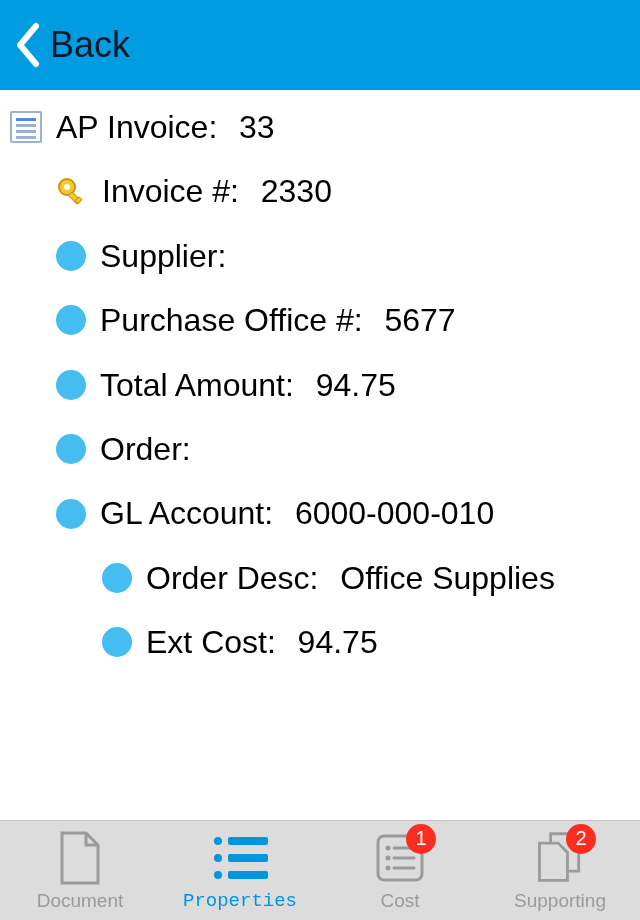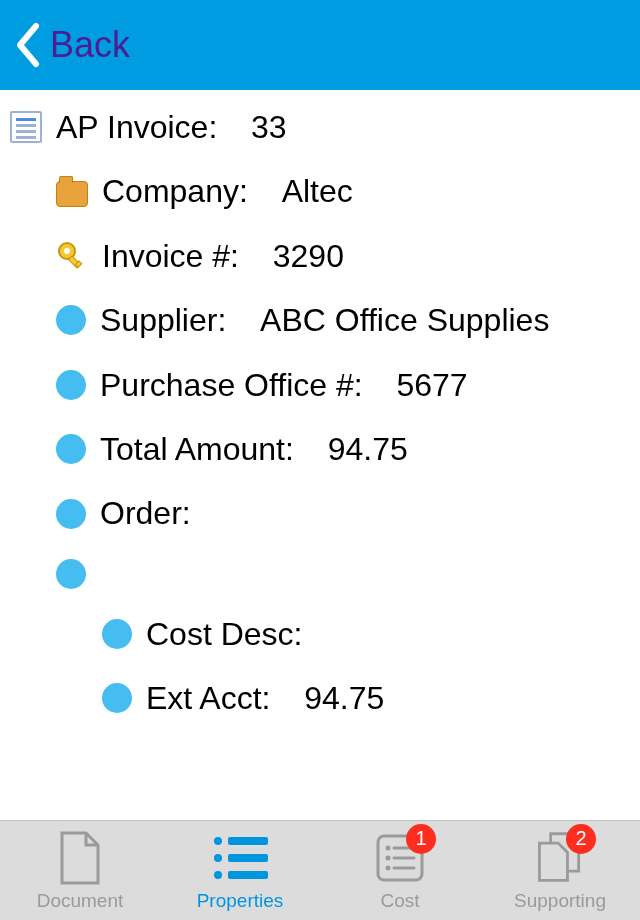--- a/index.html
+++ b/index.html
@@ -13,21 +13,21 @@
   }
 
   
   .navbar {
     background: #009ce2;
     height: 90px;
     display: flex;
     align-items: center;
     justify-content: space-between;
     padding: 0 14px;
-    color: #4c1d95;
+    color: #0f172a;
   }
   .nav-back {
     display: flex;
     align-items: center;
     font-size: 36px;
     font-weight: 400;
   }
   .nav-back svg { width: 26px; height: 46px; margin-right: 10px; }
 
   
@@ -39,21 +39,21 @@
   }
   .row {
     display: flex;
     align-items: center;
     margin-bottom: 26px;
   }
   .row.indent-1 { padding-left: 46px; }
   .row.indent-2 { padding-left: 92px; }
   .row .label { white-space: nowrap; }
   .row .value { }
-  .row .text { display: flex; gap: 16px; }
+  .row .text { display: flex; gap: 4px; }
   .row .text span:first-child::after { content: "\00a0\00a0"; } 
 
   .ico {
     width: 32px;
     height: 32px;
     margin-right: 14px;
     flex-shrink: 0;
     display: flex;
     align-items: center;
     justify-content: center;
@@ -125,21 +125,21 @@
   .tab {
     flex: 1;
     display: flex;
     flex-direction: column;
     align-items: center;
     gap: 4px;
     font-size: 19px;
     color: #9a9a9a;
     position: relative;
   }
-  .tab.active { color: #0096de; }
+  .tab.active { color: #0096de; font-family: Liberation Mono, monospace; }
   .tab .icon-wrap {
     width: 56px;
     height: 56px;
     display: flex;
     align-items: center;
     justify-content: center;
     position: relative;
   }
   .badge {
     position: absolute;
@@ -177,48 +177,40 @@
 <div class="content">
 
   <div class="row">
     <div class="ico ico-doc"></div>
     <div class="text">
       <span class="label">AP Invoice:</span>
       <span class="value">33</span>
     </div>
   </div>
 
-  <div class="row indent-1">
-    <div class="ico ico-folder"></div>
-    <div class="text">
-      <span class="label">Company:</span>
-      <span class="value">Altec</span>
-    </div>
-  </div>
 
   <div class="row indent-1">
     <div class="ico ico-key">
       <svg viewBox="0 0 32 32">
         <circle cx="11" cy="11" r="8" fill="#f5c931" stroke="#c9970f" stroke-width="2"></circle>
         <circle cx="11" cy="11" r="3" fill="#ffffff"></circle>
         <rect x="16" y="16" width="12" height="5" transform="rotate(45 16 16)" fill="#f5c931" stroke="#c9970f" stroke-width="1"></rect>
         <rect x="23" y="21" width="4" height="5" transform="rotate(45 23 21)" fill="#f5c931" stroke="#c9970f" stroke-width="1"></rect>
       </svg>
     </div>
     <div class="text">
       <span class="label">Invoice #:</span>
-      <span class="value">3290</span>
+      <span class="value">2330</span>
     </div>
   </div>
 
   <div class="row indent-1">
     <div class="ico ico-dot"></div>
     <div class="text">
       <span class="label">Supplier:</span>
-      <span class="value">ABC Office Supplies</span>
     </div>
   </div>
 
   <div class="row indent-1">
     <div class="ico ico-dot"></div>
     <div class="text">
       <span class="label">Purchase Office #:</span>
       <span class="value">5677</span>
     </div>
   </div>
@@ -233,33 +225,38 @@
 
   <div class="row indent-1">
     <div class="ico ico-dot"></div>
     <div class="text">
       <span class="label">Order:</span>
     </div>
   </div>
 
   <div class="row indent-1">
     <div class="ico ico-dot"></div>
+    <div class="text">
+      <span class="label">GL Account:</span>
+      <span class="value">6000-000-010</span>
+    </div>
   </div>
 
   <div class="row indent-2">
     <div class="ico ico-dot"></div>
     <div class="text">
-      <span class="label">Cost Desc:</span>
+      <span class="label">Order Desc:</span>
+      <span class="value">Office Supplies</span>
     </div>
   </div>
 
   <div class="row indent-2">
     <div class="ico ico-dot"></div>
     <div class="text">
-      <span class="label">Ext Acct:</span>
+      <span class="label">Ext Cost:</span>
       <span class="value">94.75</span>
     </div>
   </div>
 
 </div>
 
 <div class="tabbar">
 
   <div class="tab">
     <div class="icon-wrap">

